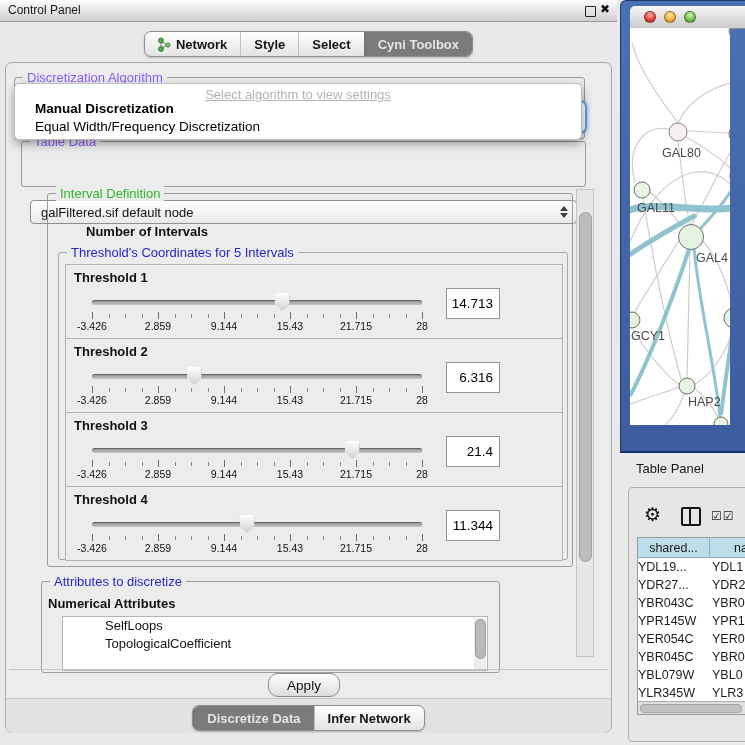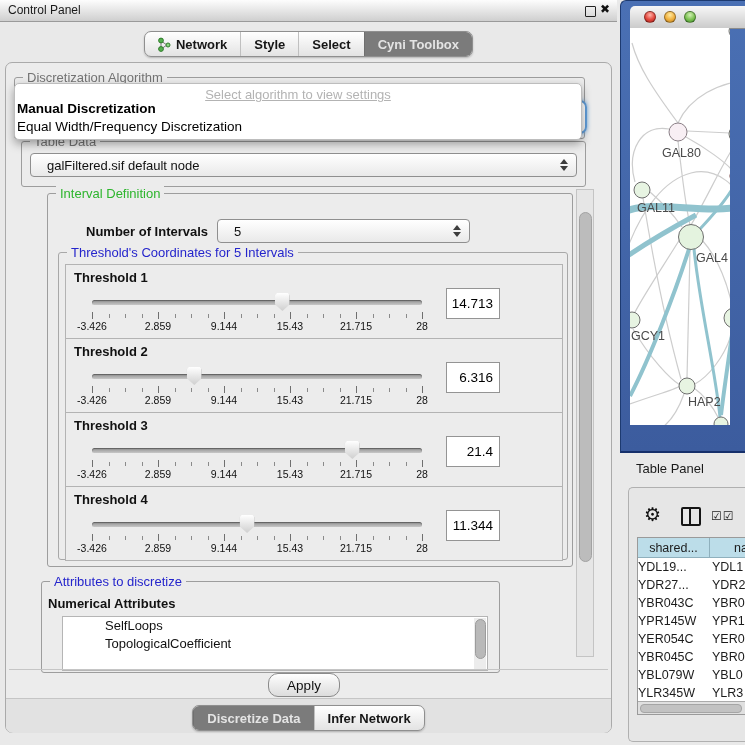--- a/index.html
+++ b/index.html
@@ -16,38 +16,38 @@
   .tabstrip{display:flex;border:1px solid #8f8f8f;border-radius:7px;overflow:hidden;background:linear-gradient(#ffffff,#e3e3e3);box-shadow:0 1px 2px rgba(0,0,0,.22);height:24px;}
   .seg{padding:0 13px;font-size:13px;font-weight:700;color:#161616;display:flex;align-items:center;gap:5px;white-space:nowrap;}
   .seg+.seg{border-left:1px solid #c0c0c0;}
   .seg.sel{background:#7b7b7b;color:#e4e4e4;border-left:1px solid #6f6f6f;}
 
   #control-card{left:5px;top:62px;width:605px;height:669px;background:#ececec;border:1px solid #aaaaaa;border-radius:7px;}
 
   
   .group{position:absolute;border:1px solid #9d9d9d;border-radius:3px;}
   .legend{position:absolute;top:-8px;left:8px;background:#ececec;padding:0 4px;font-size:13px;white-space:nowrap;}
-  .legend.dark{color:#737373;text-align:center;}
+  .legend.dark{color:#8b5cf6;text-align:center;}
   .legend.green{color:#2db52d;}
   .legend.blue{color:#2525cc;}
 
   
-  .combo{position:absolute;background:linear-gradient(#ffffff,#e9e9e9);border:1px solid #8f8f8f;border-radius:4px;font-size:13px;color:#111;display:flex;align-items:center;padding-left:16px;box-sizing:border-box;}
+  .combo{position:absolute;background:linear-gradient(#ffffff,#e9e9e9);border:1px solid #8f8f8f;border-radius:4px;font-size:13px;color:#111;display:flex;align-items:center;padding-left:10px;box-sizing:border-box;margin-top:47px;}
   .spin{position:absolute;right:8px;top:50%;transform:translateY(-50%);display:flex;flex-direction:column;gap:2px;}
   .spin i{display:block;width:0;height:0;border-left:4px solid transparent;border-right:4px solid transparent;}
   .spin .up{border-bottom:5px solid #3d3d3d;}
   .spin .dn{border-top:5px solid #3d3d3d;}
 
   
   #algo-combo{left:8px;top:22px;width:560px;height:30px;border:2px solid #5f9bd6;box-shadow:0 0 4px #6aa7e0;border-radius:7px;background:linear-gradient(#fff,#eee);}
 
   
   #algo-popup{left:8px;top:20px;width:566px;height:55px;background:#ffffff;border:1px solid #bdbdbd;border-radius:5px;box-shadow:0 4px 10px rgba(0,0,0,.35);z-index:50;}
   #popup-hint{left:0;top:3px;width:100%;text-align:center;font-size:13px;color:#b3b3b3;text-decoration:underline;}
-  .popup-opt{left:2px;font-size:13.5px;color:#000;white-space:nowrap;}
+  .popup-opt{left:20px;font-size:13.5px;color:#000;white-space:nowrap;}
   .popup-opt.bold{font-weight:700;}
 
   
   #threshold-rows{position:absolute;left:6px;top:12px;}
   .trow{position:relative;width:496px;height:73px;border:1px solid #b3b3b3;background:#ececec;margin-top:-1px;}
   .t-label{position:absolute;left:8px;top:5px;font-size:13px;font-weight:700;color:#111;}
   .t-sliderzone{position:absolute;left:26px;top:30px;width:330px;height:18px;}
   .t-track{position:absolute;left:0;top:5px;width:100%;height:5px;border-radius:3px;background:linear-gradient(#8f8f8f,#c7c7c7);box-shadow:inset 0 1px 1px rgba(0,0,0,.35);}
   .t-thumb{position:absolute;top:-2px;width:15px;height:18px;transform:translateX(-50%);background:linear-gradient(#ffffff,#cfcfcf);clip-path:polygon(50% 100%,0 62%,0 14%,14% 0,86% 0,100% 14%,100% 62%);filter:drop-shadow(0 0 1px #777);}
   .t-ticks{position:absolute;left:26px;top:47px;width:330px;height:7px;}

